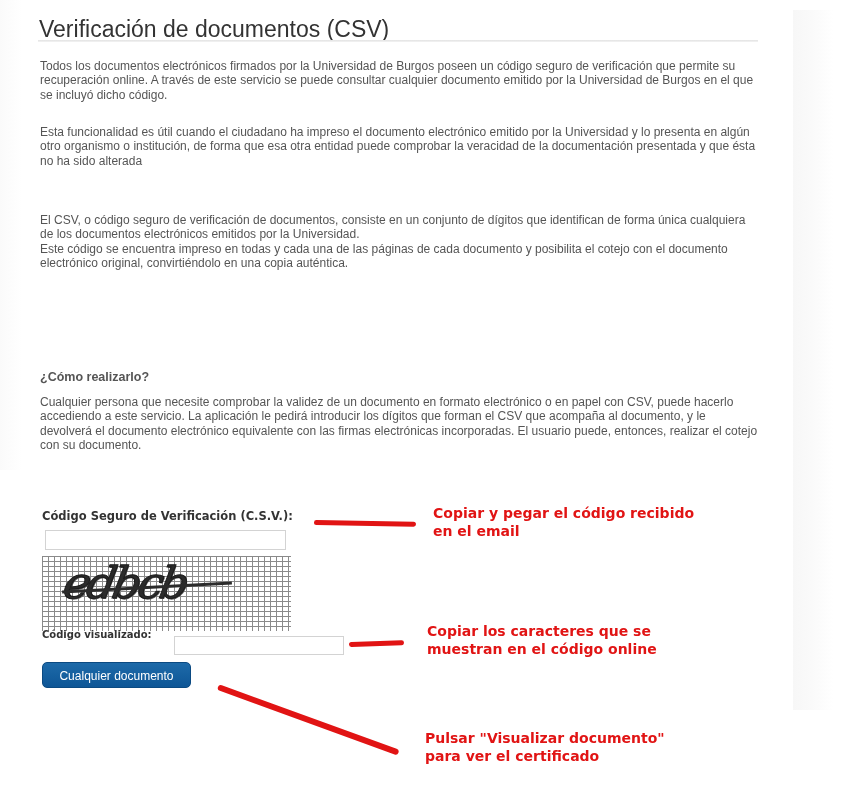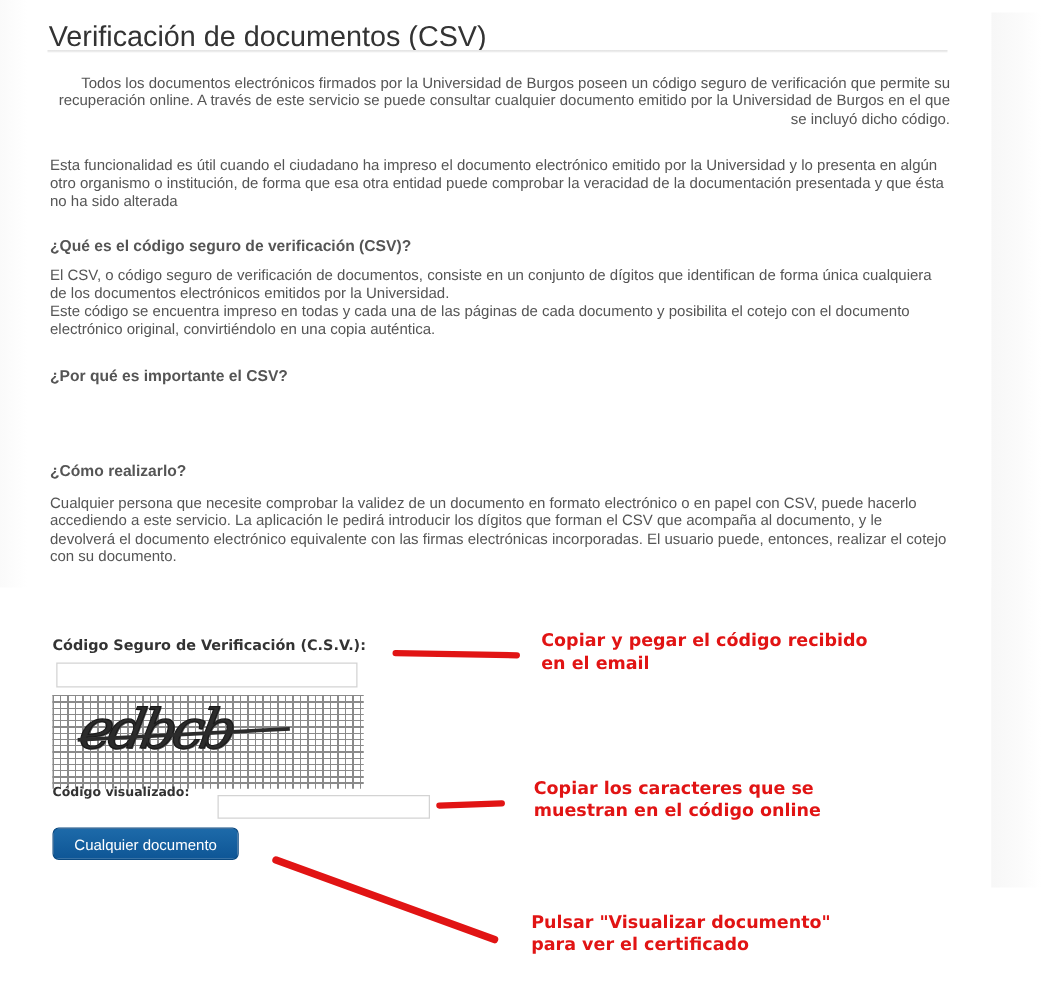--- a/index.html
+++ b/index.html
@@ -136,28 +136,26 @@
   </style>
 </head>
 <body>
 
 <div class="page-shadow-right"></div>
 
 <div class="content">
   <h1 class="title">Verificación de documentos (CSV)</h1>
   <div class="title-rule"></div>
 
-  <p class="para" style="top:59px;text-align:right;">Todos los documentos electrónicos firmados por la Universidad de Burgos poseen un código seguro de verificación que permite su recuperación online. A través de este servicio se puede consultar cualquier documento emitido por la Universidad de Burgos en el que se incluyó dicho código.</p>
+  <p class="para" style="top:59px;">Todos los documentos electrónicos firmados por la Universidad de Burgos poseen un código seguro de verificación que permite su recuperación online. A través de este servicio se puede consultar cualquier documento emitido por la Universidad de Burgos en el que se incluyó dicho código.</p>
   <p class="para" style="top:125px;">Esta funcionalidad es útil cuando el ciudadano ha impreso el documento electrónico emitido por la Universidad y lo presenta en algún otro organismo o institución, de forma que esa otra entidad puede comprobar la veracidad de la documentación presentada y que ésta no ha sido alterada</p>
 
-  <h3 class="sub" style="top:190px;">¿Qué es el código seguro de verificación (CSV)?</h3>
   <p class="para" style="top:213px;">El CSV, o código seguro de verificación de documentos, consiste en un conjunto de dígitos que identifican de forma única cualquiera de los documentos electrónicos emitidos por la Universidad.</p>
   <p class="para" style="top:242px;">Este código se encuentra impreso en todas y cada una de las páginas de cada documento y posibilita el cotejo con el documento electrónico original, convirtiéndolo en una copia auténtica.</p>
 
-  <h3 class="sub" style="top:294px;">¿Por qué es importante el CSV?</h3>
 
   <h3 class="sub" style="top:370px;">¿Cómo realizarlo?</h3>
   <p class="para" style="top:395px;">Cualquier persona que necesite comprobar la validez de un documento en formato electrónico o en papel con CSV, puede hacerlo accediendo a este servicio. La aplicación le pedirá introducir los dígitos que forman el CSV que acompaña al documento, y le devolverá el documento electrónico equivalente con las firmas electrónicas incorporadas. El usuario puede, entonces, realizar el cotejo con su documento.</p>
 </div>
 
 <div>
   <label class="form-label" style="left:42px; top:509px;">Código Seguro de Verificación (C.S.V.):</label>
   <input class="text-input" type="text" style="left: 45px; top: 530px; width: 241px;" value="">
 
   <div class="captcha">

